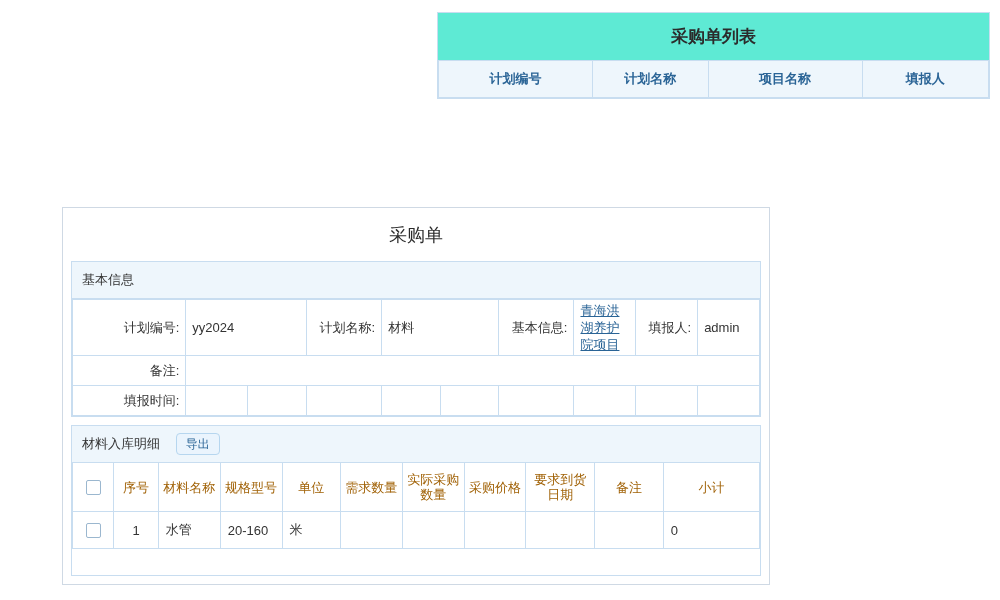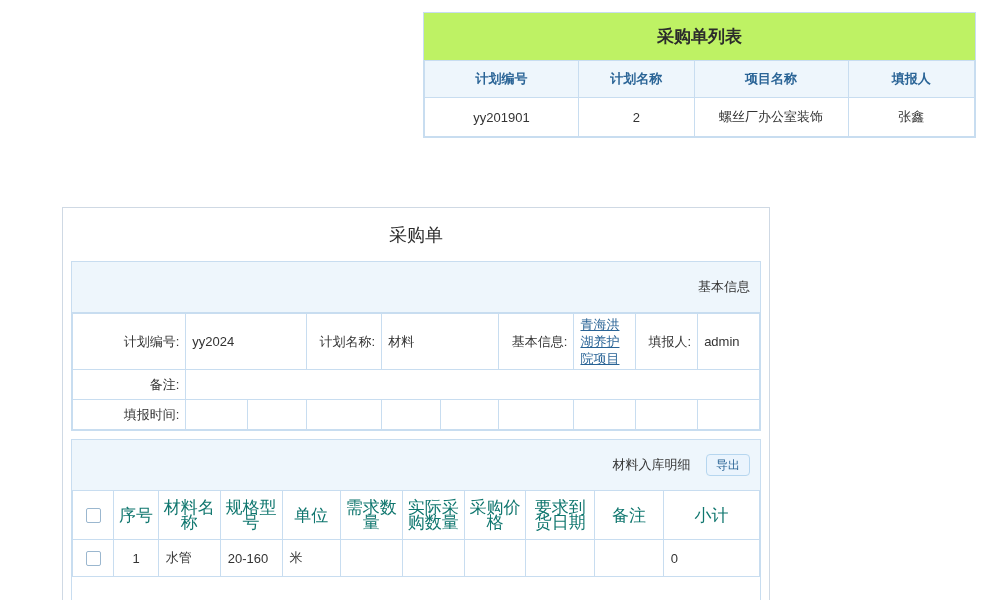--- a/index.html
+++ b/index.html
@@ -10,25 +10,25 @@
     background: #ffffff;
     font-family: "Liberation Sans", sans-serif;
     font-size: 13px;
     color: #333333;
     overflow: hidden;
   }
 
   
   .list-panel {
     position: absolute;
-    left: 423px;
+    left: 437px;
     top: 12px;
     width: 553px;
     border: 1px solid #c8ddf0;
-    background: #bef264;
+    background: #5eead4;
     box-sizing: border-box;
   }
   .list-title {
     text-align: center;
     font-size: 17px;
     font-weight: bold;
     color: #2b2b2b;
     padding: 12px 0 12px 0;
     border-bottom: 1px solid #c8ddf0;
   }
@@ -75,25 +75,24 @@
   }
   .section-wrap {
     margin: 0 8px 8px 8px;
     border: 1px solid #c8ddf0;
   }
   .section-head {
     background: #eef6fc;
     border-bottom: 1px solid #c8ddf0;
     height: 28px;
     line-height: 28px;
-    padding: 11px 10px;
+    padding: 4px 10px;
     font-size: 13px;
     color: #333;
     position: relative;
-    text-align: right;
   }
   .section-head .export-btn {
     display: inline-block;
     margin-left: 12px;
     background: #eaf4fd;
     border: 1px solid #b6d6ef;
     border-radius: 4px;
     color: #2a6496;
     font-size: 12px;
     padding: 2px 9px;
@@ -140,22 +139,22 @@
     border-collapse: collapse;
     width: 100%;
     table-layout: fixed;
     background: #ffffff;
   }
   table.detail-table th {
     border: 1px solid #c8ddf0;
     border-top: none;
     background: #ffffff;
     font-weight: normal;
-    font-size: 17px;
-    color: #0f766e;
+    font-size: 13px;
+    color: #a16207;
     height: 44px;
     text-align: center;
     line-height: 15px;
     padding: 2px 3px;
   }
   table.detail-table td {
     border: 1px solid #c8ddf0;
     height: 32px;
     font-size: 13px;
     color: #333;
@@ -192,26 +191,20 @@
     </colgroup>
     <thead>
       <tr>
         <th>计划编号</th>
         <th>计划名称</th>
         <th>项目名称</th>
         <th>填报人</th>
       </tr>
     </thead>
     <tbody>
-      <tr>
-        <td>yy201901</td>
-        <td>2</td>
-        <td>螺丝厂办公室装饰</td>
-        <td>张鑫</td>
-      </tr>
     </tbody>
   </table>
 </div>
 
 <div class="form-panel">
   <div class="form-title">采购单</div>
 
   <div class="section-wrap">
     <div class="section-head">基本信息</div>
     <table class="info-table">

